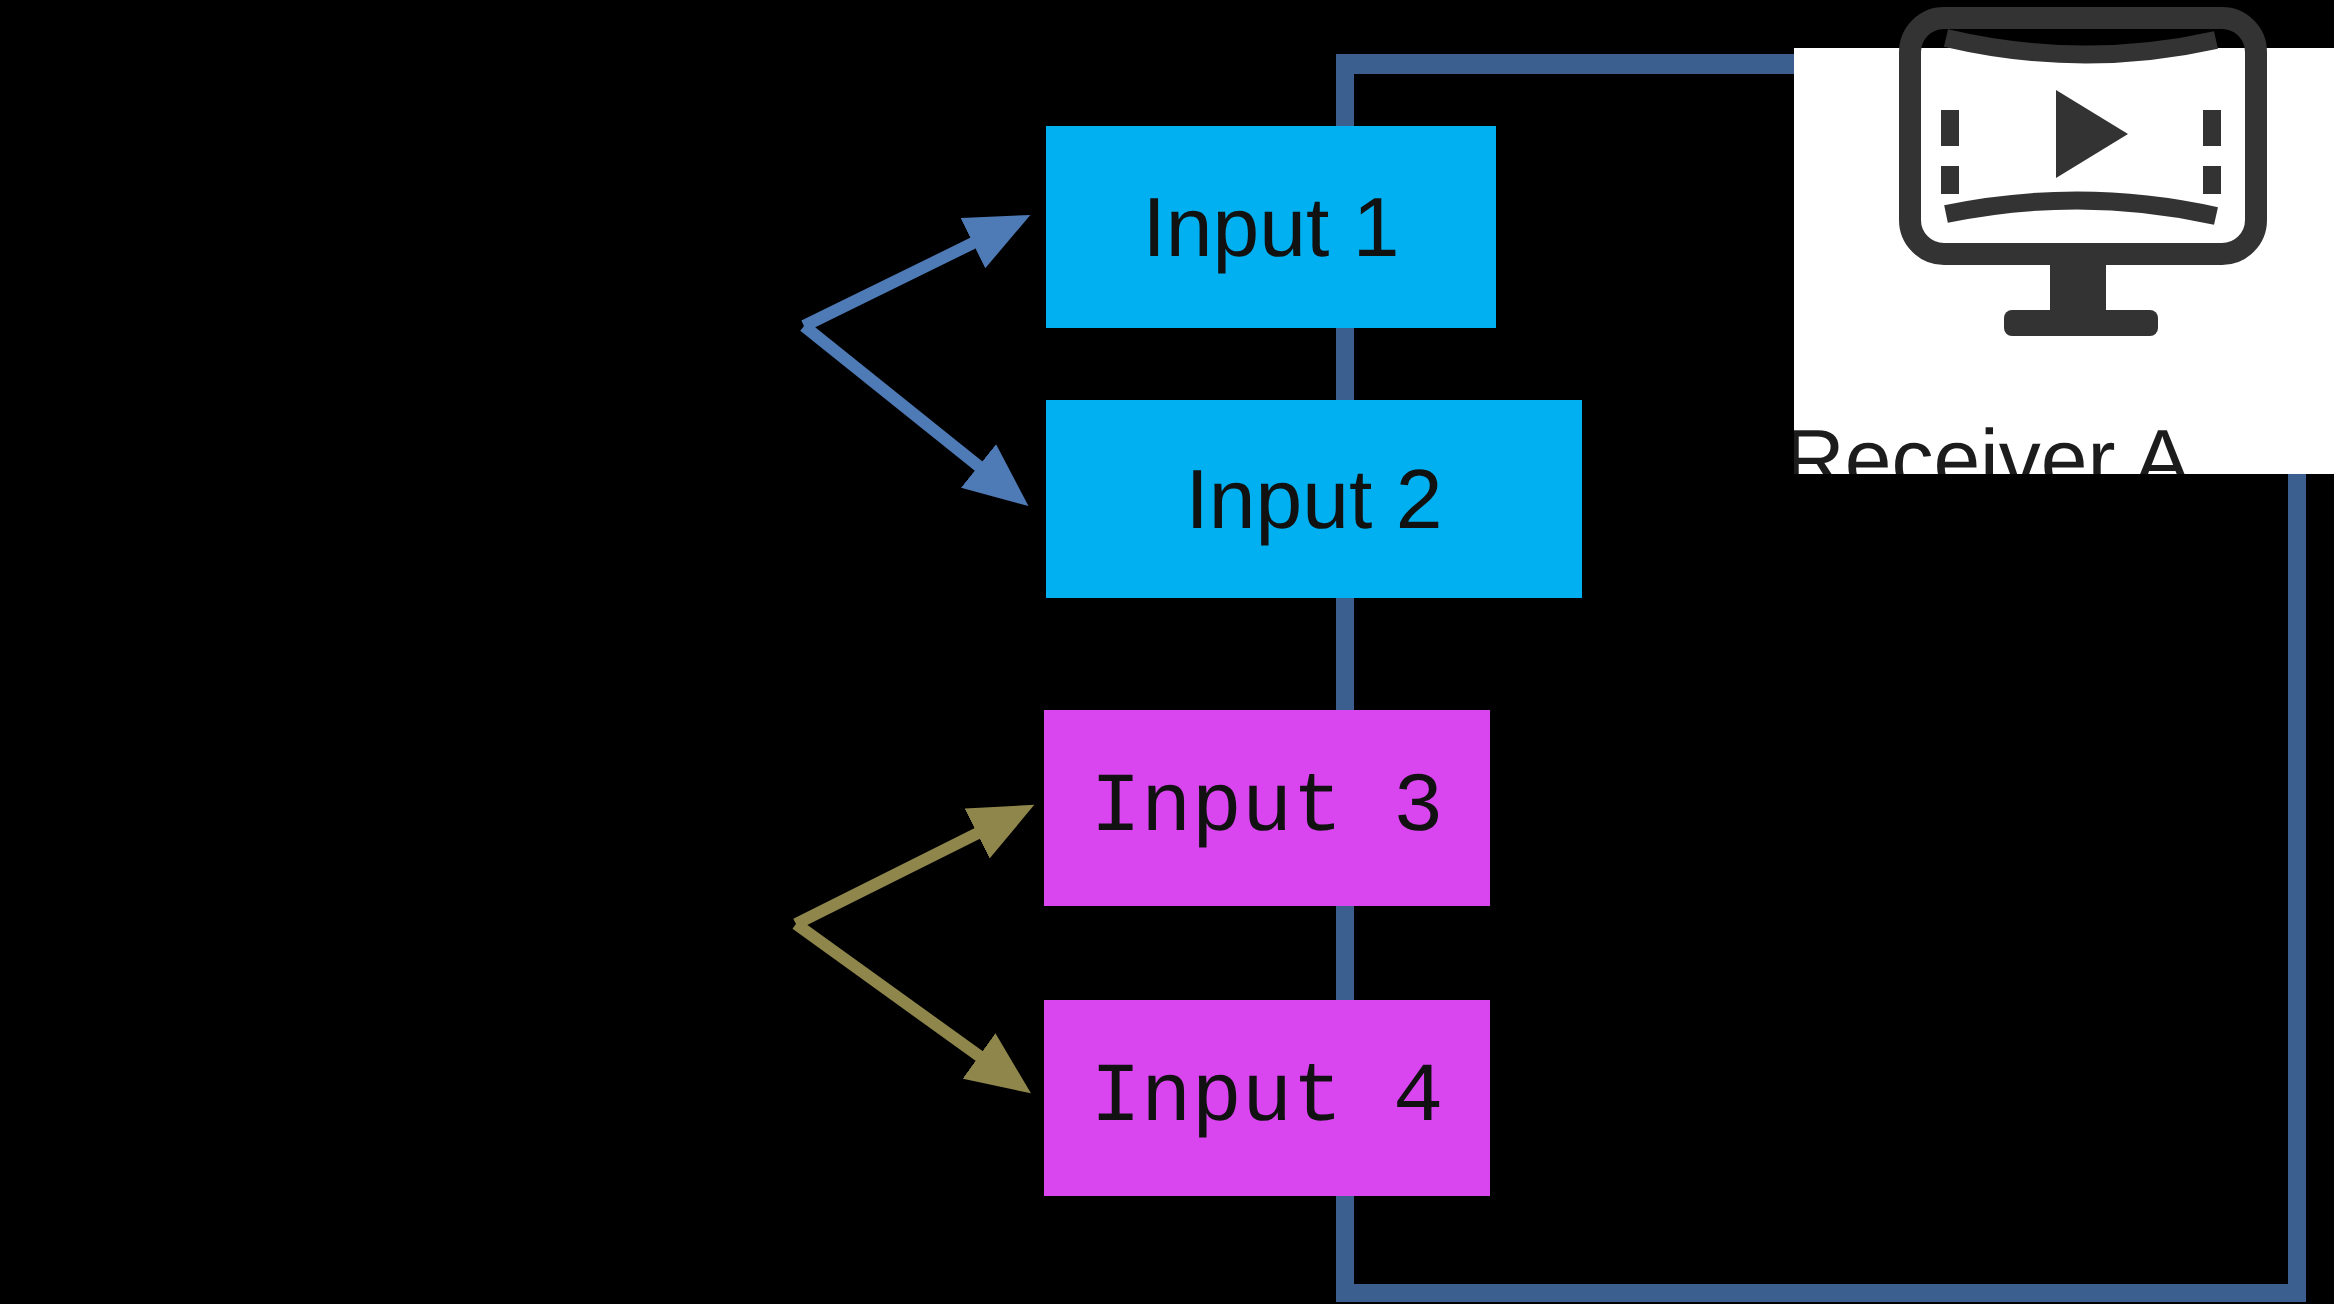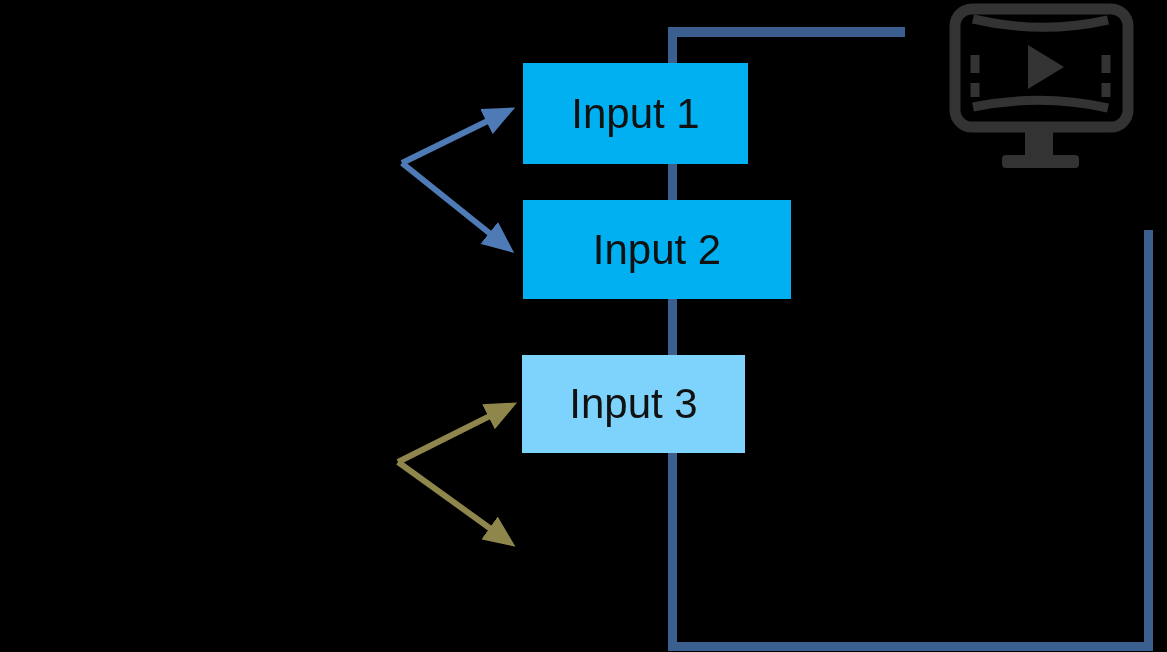--- a/index.html
+++ b/index.html
@@ -14,21 +14,21 @@
   #conn-bottom{left:668px;top:642px;width:485px;height:9px;}
   #conn-right{left:1144px;top:230px;width:9px;height:421px;}
   
   #arrows{position:absolute;left:0;top:0;z-index:2;}
   
   .input-box{
     position:absolute;z-index:3;display:flex;align-items:center;justify-content:center;
     color:#111;font-size:42px;line-height:1;
   }
   .input-blue{background:#00b0f0;}
-  .input-gray{background:#7dd3fc;}
+  .input-gray{background:#d946ef;font-family:Liberation Mono, monospace;}
   #input-1{left:523px;top:63px;width:225px;height:101px;}
   #input-2{left:523px;top:200px;width:268px;height:99px;}
   #input-3{left:522px;top:355px;width:223px;height:98px;}
   #input-4{left:522px;top:500px;width:223px;height:98px;}
   
   #receiver-card{
     position:absolute;left:897px;top:24px;width:270px;height:213px;
     background:#ffffff;overflow:hidden;z-index:4;
   }
   #receiver-label{
@@ -69,21 +69,27 @@
 
   <div id="input-1" class="input-box input-blue">
     <span>Input 1</span>
   </div>
   <div id="input-2" class="input-box input-blue">
     <span>Input 2</span>
   </div>
   <div id="input-3" class="input-box input-gray">
     <span>Input 3</span>
   </div>
+  <div id="input-4" class="input-box input-gray">
+    <span>Input 4</span>
+  </div>
 
+  <div id="receiver-card">
+    <div id="receiver-label">Receiver A</div>
+  </div>
 
   <svg id="receiver-icon" width="187" height="165" viewBox="0 0 187 165">
     <g fill="none" stroke="#333333">
       <rect x="7" y="6" width="173" height="118" rx="17" stroke-width="11"></rect>
       <path d="M25,16 Q93,32 160,17" stroke-width="9"></path>
       <path d="M25,104 Q93,90 160,105" stroke-width="9"></path>
       <line x1="27" y1="52" x2="27" y2="70" stroke-width="9"></line>
       <line x1="27" y1="80" x2="27" y2="94" stroke-width="9"></line>
       <line x1="158" y1="52" x2="158" y2="70" stroke-width="9"></line>
       <line x1="158" y1="80" x2="158" y2="94" stroke-width="9"></line>

